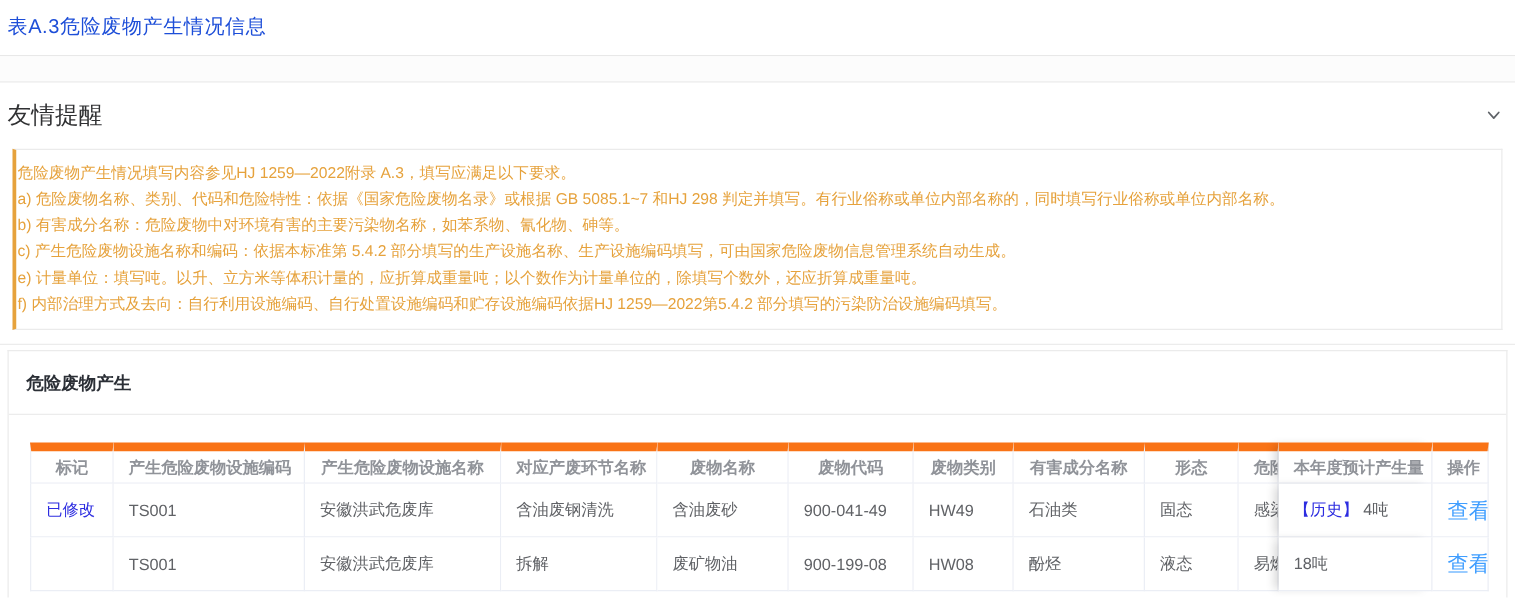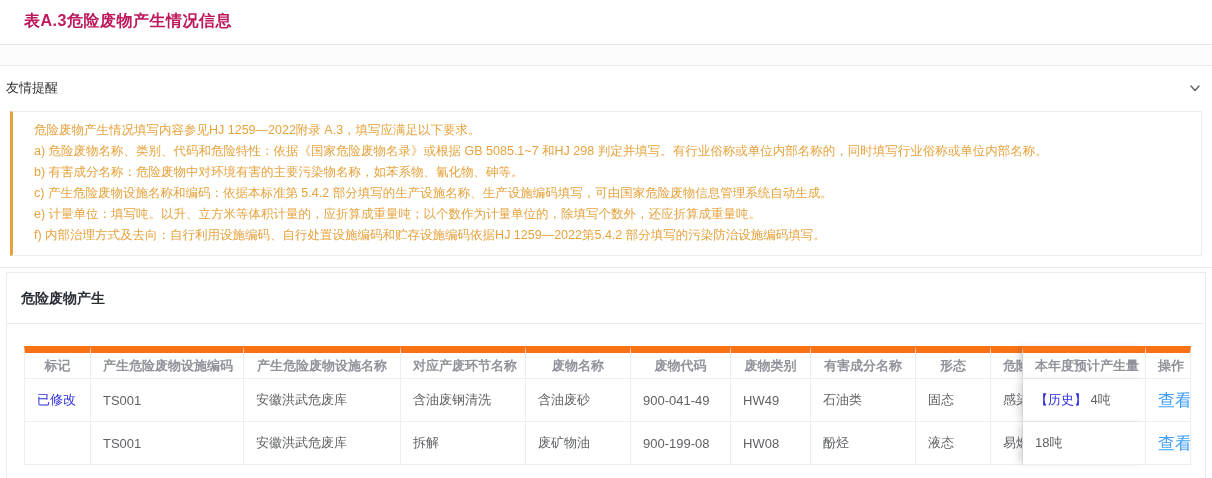--- a/index.html
+++ b/index.html
@@ -7,40 +7,40 @@
     width: 1212px; height: 478px; overflow: hidden;
     background: #ffffff;
     font-family: "Liberation Sans", "DejaVu Sans", sans-serif;
   }
   
   .title-bar {
     padding: 11px 6px 12px 6px;
     border-bottom: 1px solid #e8e8e8;
   }
   .title-bar h1 {
-    font-size: 16px; font-weight: 700; color: #be185d; letter-spacing: .5px; margin-left: 18px;
+    font-size: 16px; font-weight: 400; color: #1d4ed8; letter-spacing: .5px;
   }
   .spacer-band {
     height: 21px; background: #fcfcfc;
     border-bottom: 1px solid #ececec;
   }
   
   .collapse-header {
     display: flex; align-items: center; justify-content: space-between;
     padding: 13px 10px 12px 6px;
     cursor: pointer;
-    color: #303133; font-size: 13px;
+    color: #303133; font-size: 19px;
   }
   .collapse-header .chev { display: inline-flex; color: #5f6368; }
   .notice-box {
     margin: 2px 10px 10px 10px;
     border: 1px solid #ebebeb;
     border-left: 3px solid #e6a23c;
     background: #ffffff;
-    padding: 8px 12px 9px 21px;
+    padding: 8px 12px 9px 1px;
   }
   .notice-line {
     color: #e6a23c;
     font-size: 12.5px;
     line-height: 21px;
     white-space: nowrap;
     overflow: hidden;
   }
   .reminder-wrap { border-bottom: 1px solid #ececec; padding-bottom: 1px; }
   

